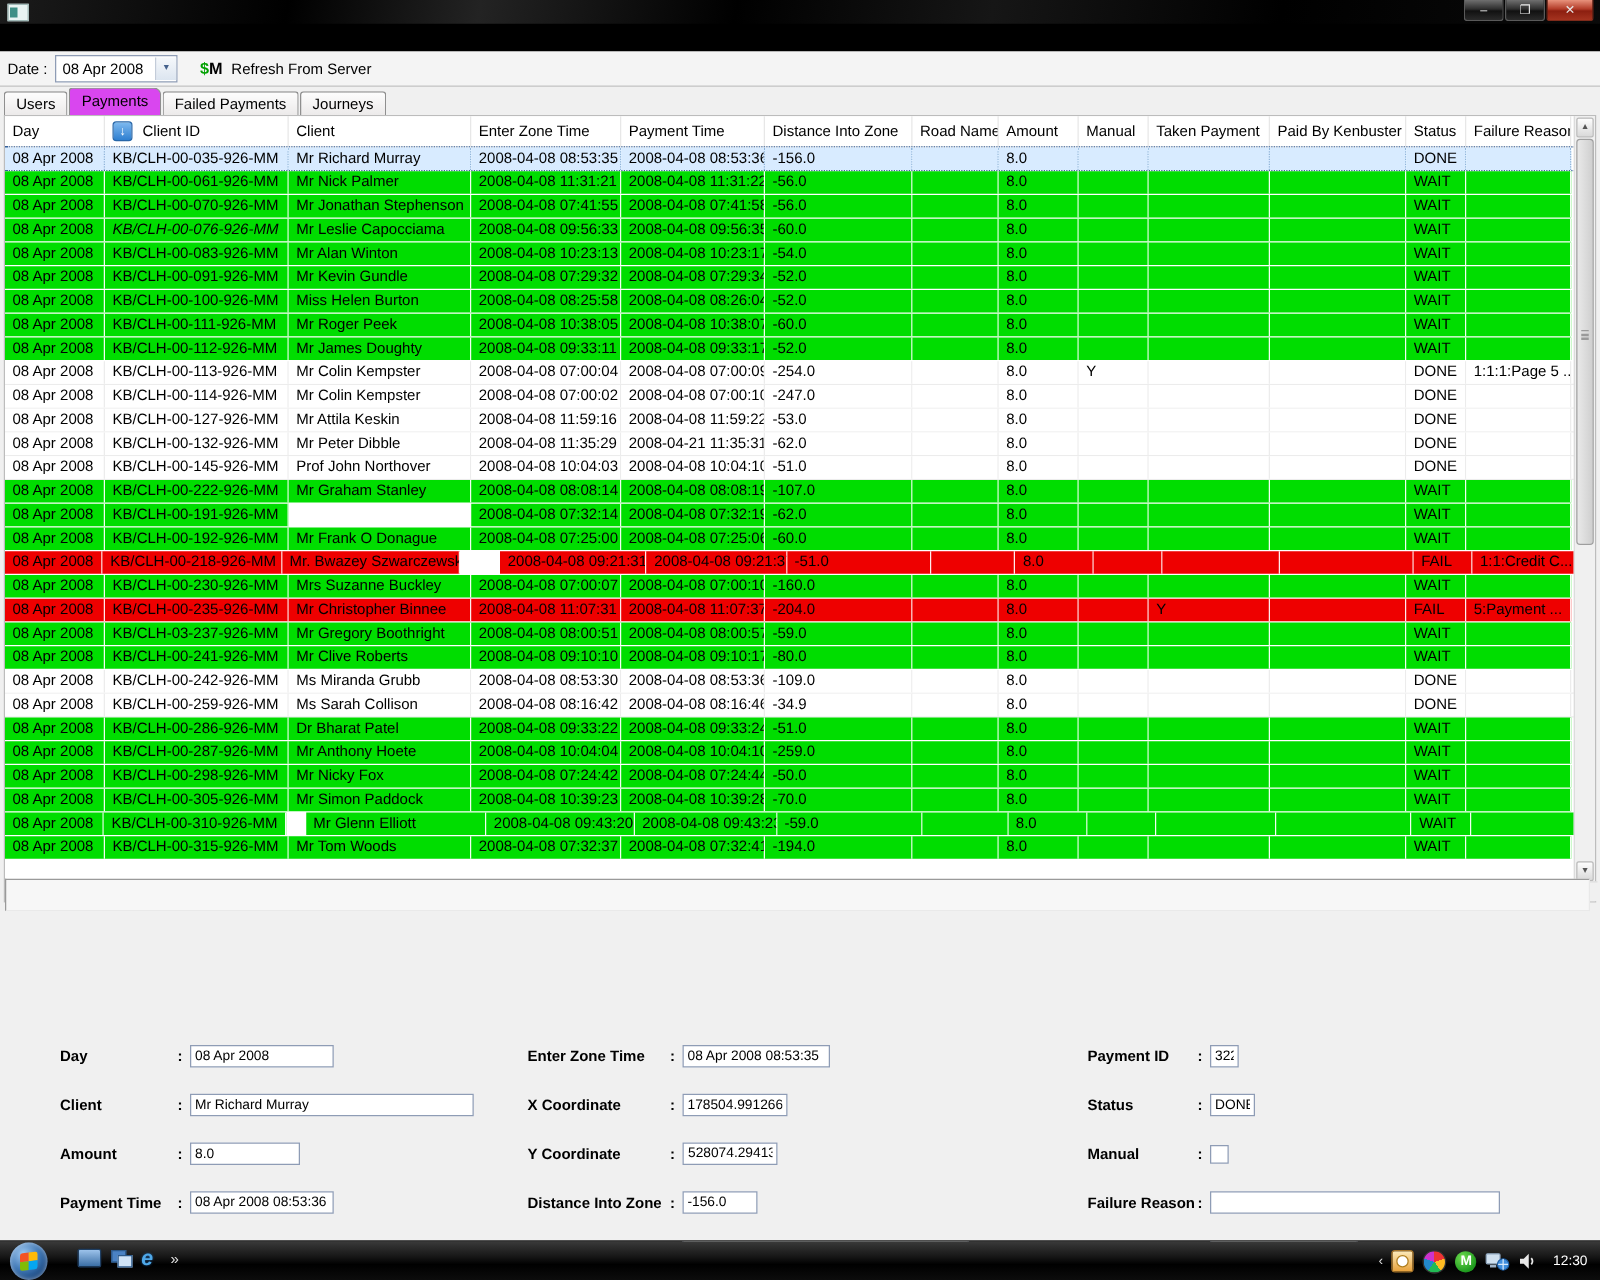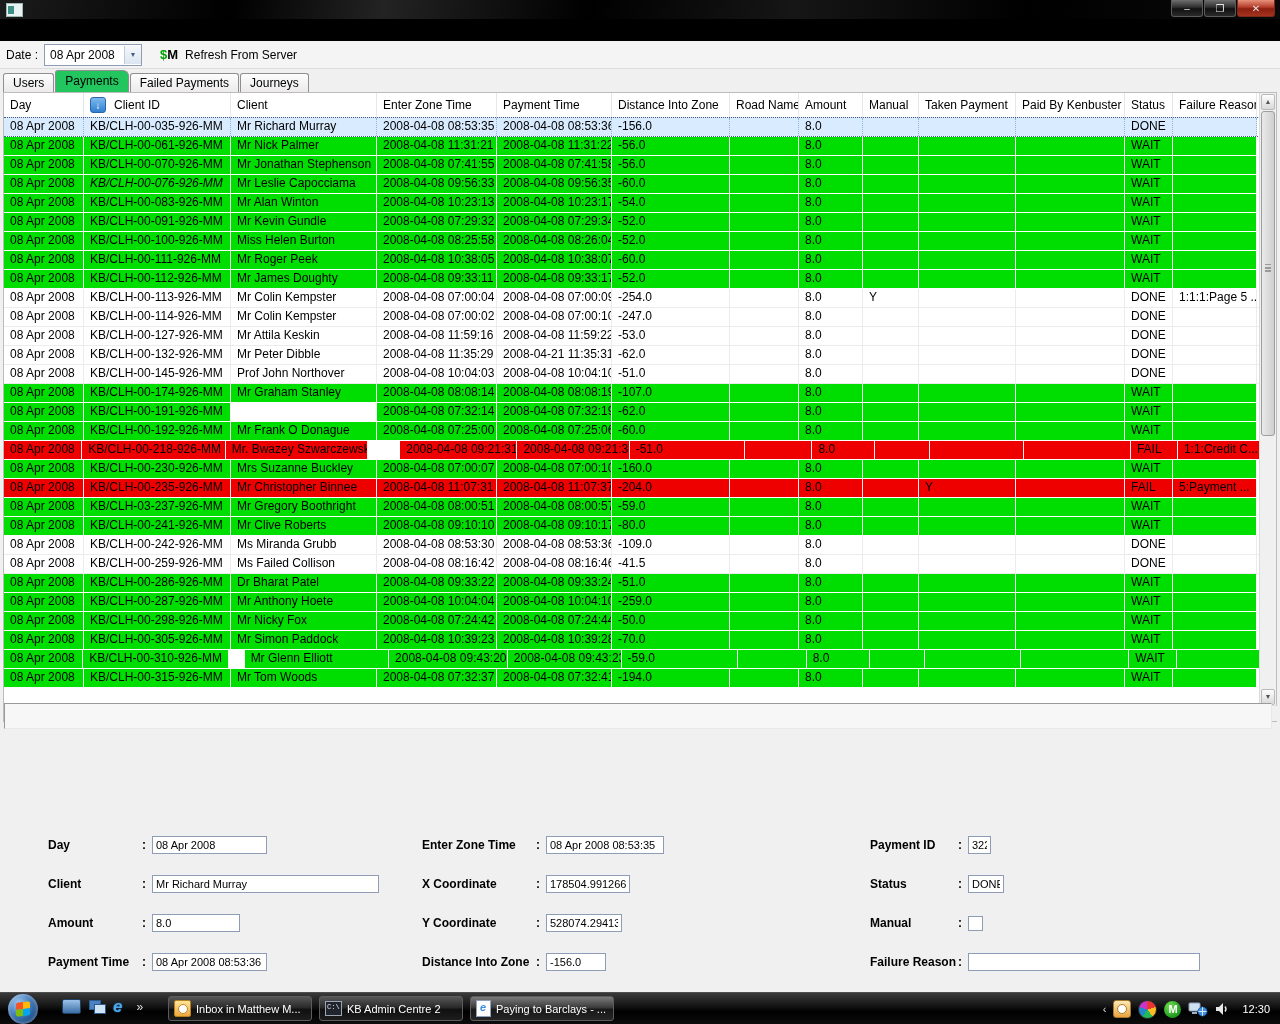--- a/index.html
+++ b/index.html
@@ -34,21 +34,21 @@
   .emm{color:#000;font-weight:bold;font-size:13px;margin-right:7px;}
 
   
   .appbody{position:absolute;left:0;top:69px;width:1280px;height:923px;background:#f0f0f0;}
 
   
   .tabstrip{position:absolute;left:3px;top:2px;height:21px;display:flex;align-items:flex-end;}
   .tab{position:relative;height:18px;line-height:18px;padding:0 9px;margin-right:1px;
     background:linear-gradient(#fdfdfd,#eceaea);border:1px solid #8f8f8f;border-bottom:none;
     border-radius:3px 3px 0 0;font-size:12px;}
-  .tab.active{height:21px;line-height:21px;background:#22c55e;z-index:2;border-radius:3px 6px 0 0;}
+  .tab.active{height:21px;line-height:21px;background:#d946ef;z-index:2;border-radius:3px 6px 0 0;}
 
   
   .tablewrap{position:absolute;left:3px;top:23px;width:1274px;height:630px;background:#fff;border:1px solid #bcbcbc;box-sizing:border-box;}
   .thead{position:absolute;left:0;top:0;height:24px;width:1256px;display:flex;background:#fff;border-bottom:1px solid #e4e4e4;}
   .hcell{box-sizing:border-box;display:flex;align-items:center;padding-left:6px;font-size:12px;
     border-right:1px solid #e7e7e7;white-space:nowrap;overflow:hidden;}
   .sorticon{display:inline-flex;align-items:center;justify-content:center;width:14px;height:14px;margin-right:8px;
     background:linear-gradient(#7db9ef,#2f7fd0);border:1px solid #2766a8;border-radius:3px;color:#fff;font-size:10px;font-weight:bold;}
   .tbody{position:absolute;left:0;top:24px;width:1256px;}
   .trow{display:flex;height:18px;border-bottom:1px solid #fff;}
@@ -410,21 +410,21 @@
             <div class="cell" style="width: 69px;"></div>
             <div class="cell" style="width: 64px;">8.0</div>
             <div class="cell" style="width: 56px;"></div>
             <div class="cell" style="width: 97px;"></div>
             <div class="cell" style="width: 109px;"></div>
             <div class="cell" style="width: 48px;">DONE</div>
             <div class="cell" style="width: 84px;"></div>
           </div>
           <div class="trow wait">
             <div class="cell" style="width: 80px;">08 Apr 2008</div>
-            <div class="cell" style="width: 147px;">KB/CLH-00-174-926-MM</div>
+            <div class="cell" style="width: 147px;">KB/CLH-00-222-926-MM</div>
             <div class="cell" style="width: 146px;">Mr Graham Stanley</div>
             <div class="cell" style="width: 120px;">2008-04-08 08:08:14</div>
             <div class="cell" style="width: 115px;">2008-04-08 08:08:19</div>
             <div class="cell" style="width: 118px;">-107.0</div>
             <div class="cell" style="width: 69px;"></div>
             <div class="cell" style="width: 64px;">8.0</div>
             <div class="cell" style="width: 56px;"></div>
             <div class="cell" style="width: 97px;"></div>
             <div class="cell" style="width: 109px;"></div>
             <div class="cell" style="width: 48px;">WAIT</div>
@@ -546,24 +546,24 @@
             <div class="cell" style="width: 64px;">8.0</div>
             <div class="cell" style="width: 56px;"></div>
             <div class="cell" style="width: 97px;"></div>
             <div class="cell" style="width: 109px;"></div>
             <div class="cell" style="width: 48px;">DONE</div>
             <div class="cell" style="width: 84px;"></div>
           </div>
           <div class="trow done">
             <div class="cell" style="width: 80px;">08 Apr 2008</div>
             <div class="cell" style="width: 147px;">KB/CLH-00-259-926-MM</div>
-            <div class="cell" style="width: 146px;">Ms Failed Collison</div>
+            <div class="cell" style="width: 146px;">Ms Sarah Collison</div>
             <div class="cell" style="width: 120px;">2008-04-08 08:16:42</div>
             <div class="cell" style="width: 115px;">2008-04-08 08:16:46</div>
-            <div class="cell" style="width: 118px;">-41.5</div>
+            <div class="cell" style="width: 118px;">-34.9</div>
             <div class="cell" style="width: 69px;"></div>
             <div class="cell" style="width: 64px;">8.0</div>
             <div class="cell" style="width: 56px;"></div>
             <div class="cell" style="width: 97px;"></div>
             <div class="cell" style="width: 109px;"></div>
             <div class="cell" style="width: 48px;">DONE</div>
             <div class="cell" style="width: 84px;"></div>
           </div>
           <div class="trow wait">
             <div class="cell" style="width: 80px;">08 Apr 2008</div>
@@ -762,34 +762,20 @@
         </div>
     </div>
     <div class="quicklaunch">
       <div class="ql-desktop"></div>
       <div class="ql-switch">
           <i></i>
           <i></i>
         </div>
       <div class="ql-ie">e</div>
       <div class="chevR">»</div>
-    </div>
-    <div class="taskbtns">
-      <div class="tbutton">
-        <span class="ic-outlook"></span>
-        <span class="tlabel">Inbox in Matthew M...</span>
-      </div>
-      <div class="tbutton">
-        <span class="ic-console"></span>
-        <span class="tlabel">KB Admin Centre 2</span>
-      </div>
-      <div class="tbutton lit">
-        <span class="ic-iedoc"></span>
-        <span class="tlabel">Paying to Barclays - ...</span>
-      </div>
     </div>
     <div class="tray">
       <span class="chevL">‹</span>
       <span class="tr-outlook"></span>
       <span class="tr-swirl"></span>
       <span class="tr-m">M</span>
       <svg class="trayicon" width="20" height="16" viewBox="0 0 20 16">
         <rect x="1" y="2" width="11" height="8" rx="1" fill="#cfe0ef" stroke="#8fa6bd"></rect>
         <rect x="4" y="11" width="5" height="2" fill="#9fb3c8"></rect>
         <circle cx="14.5" cy="10.5" r="4.5" fill="#3f8ede" stroke="#1d5ca0"></circle>

